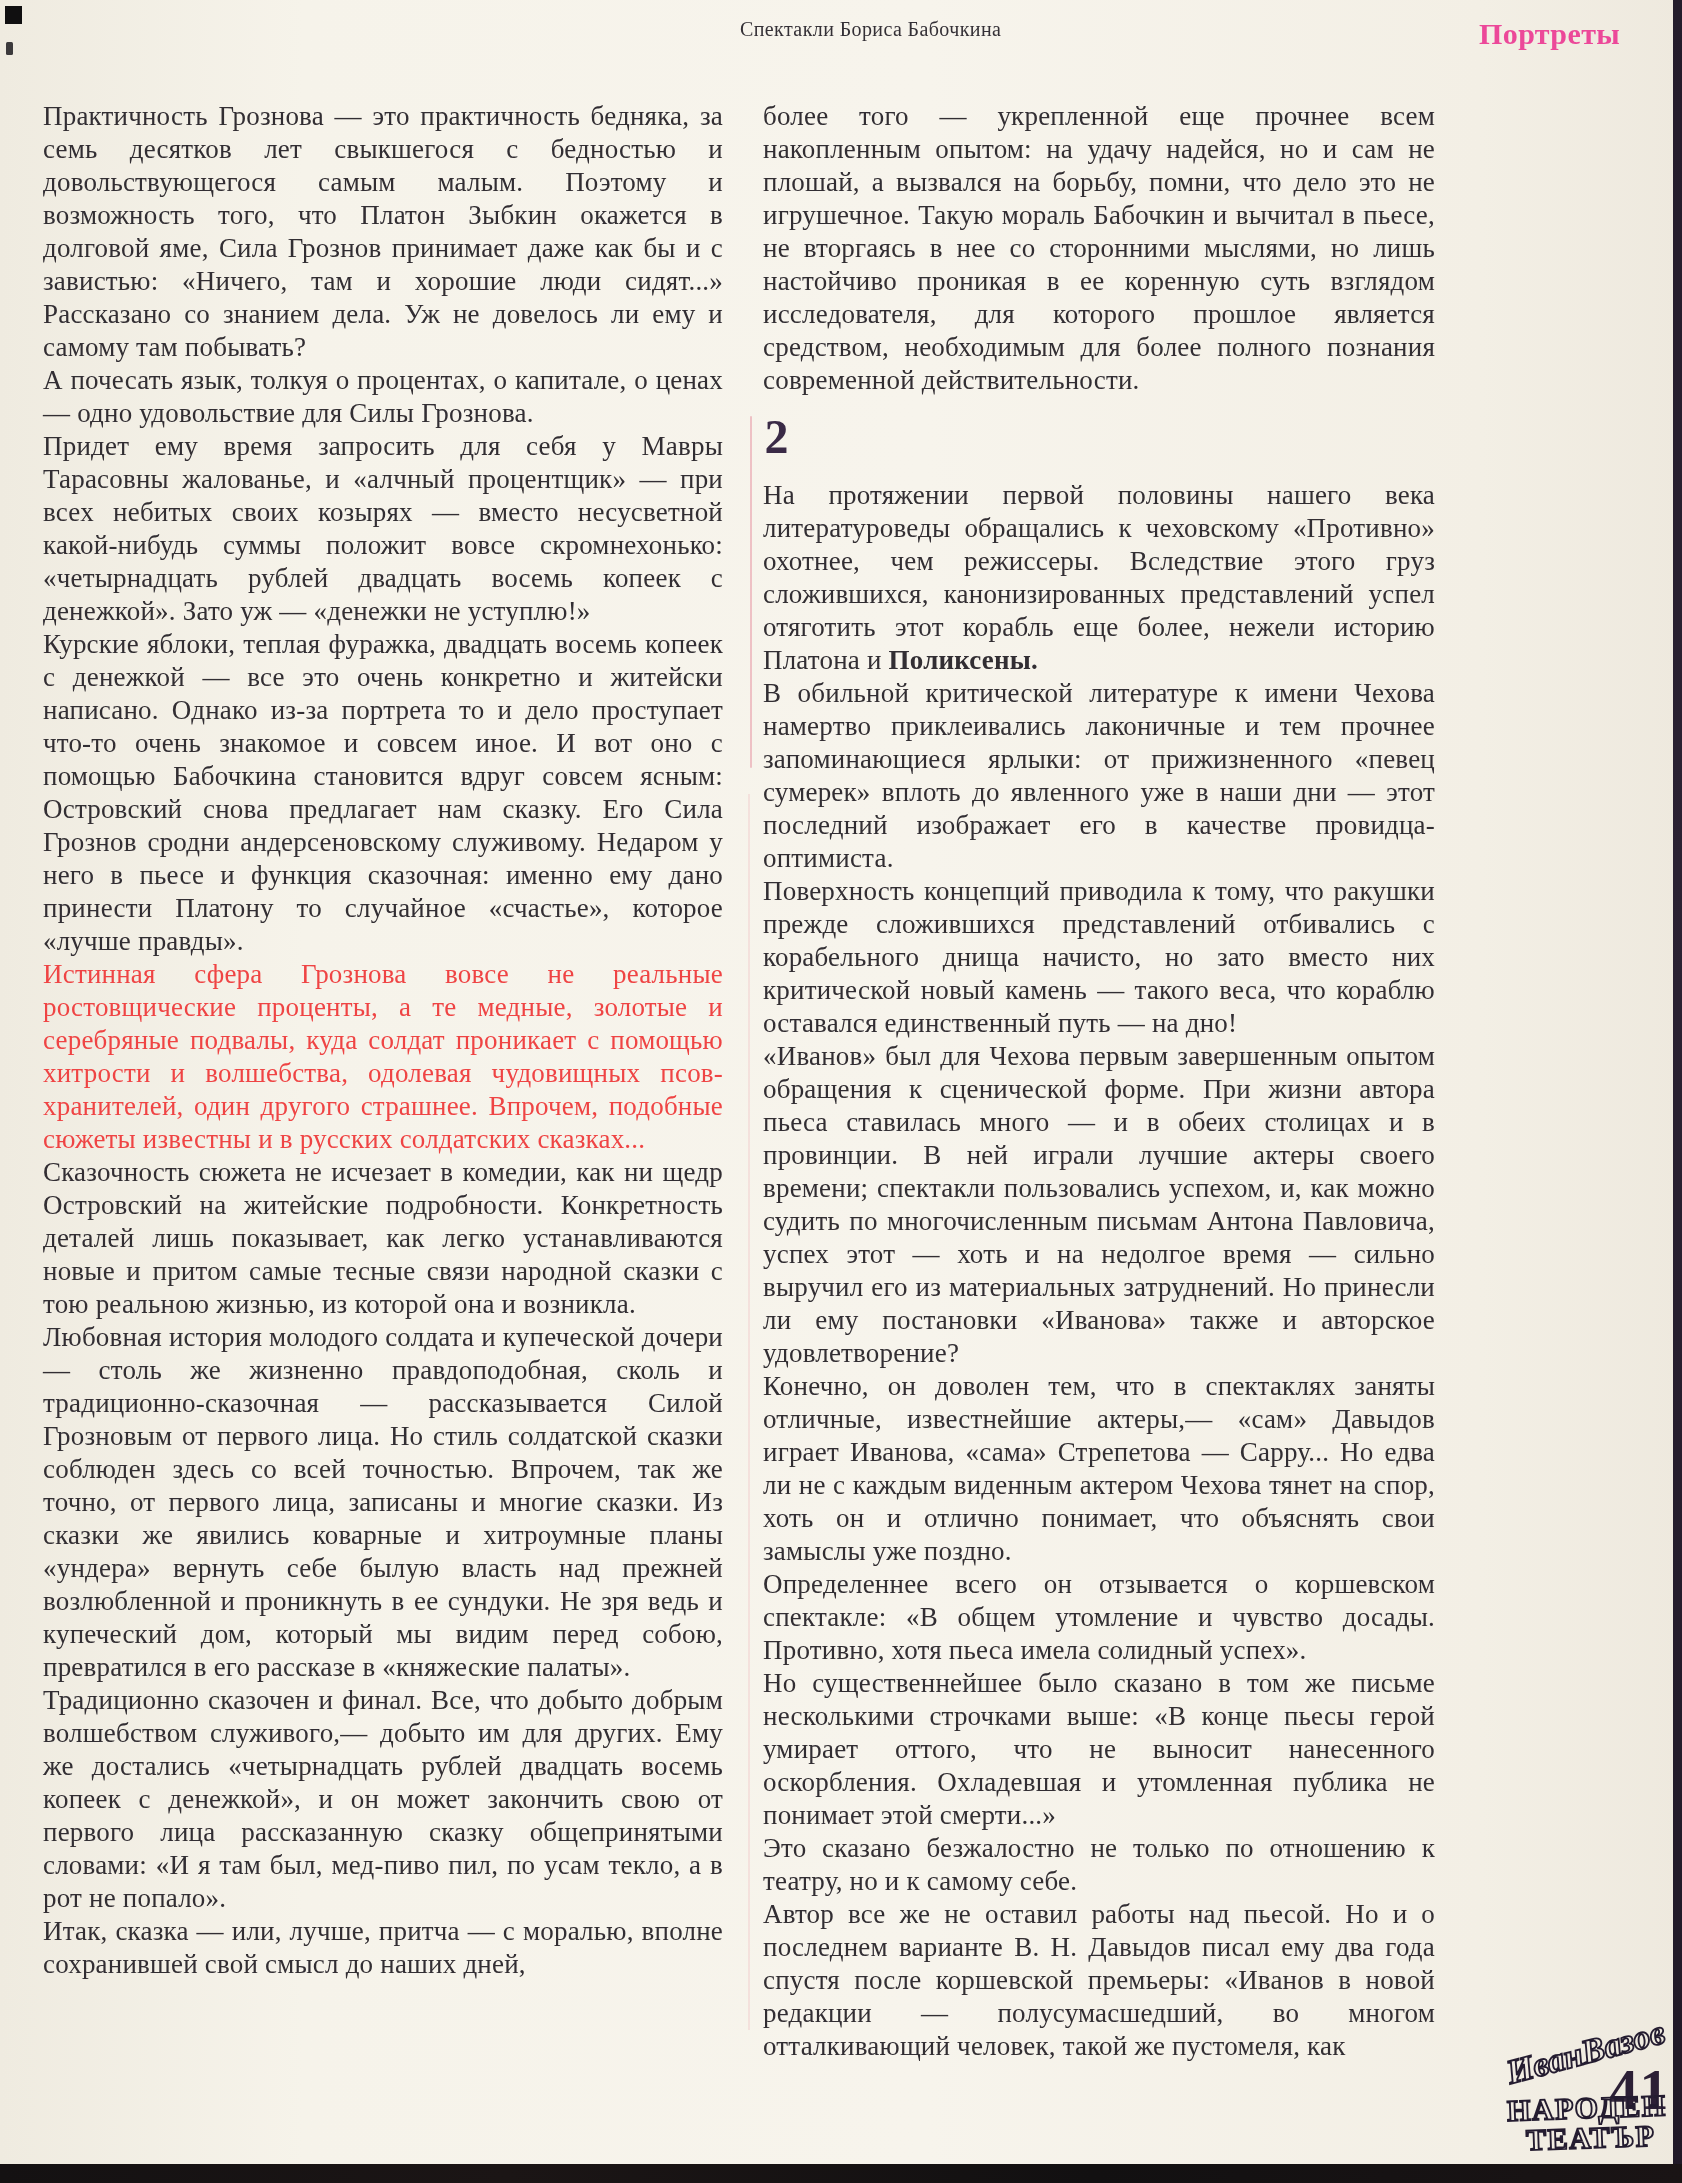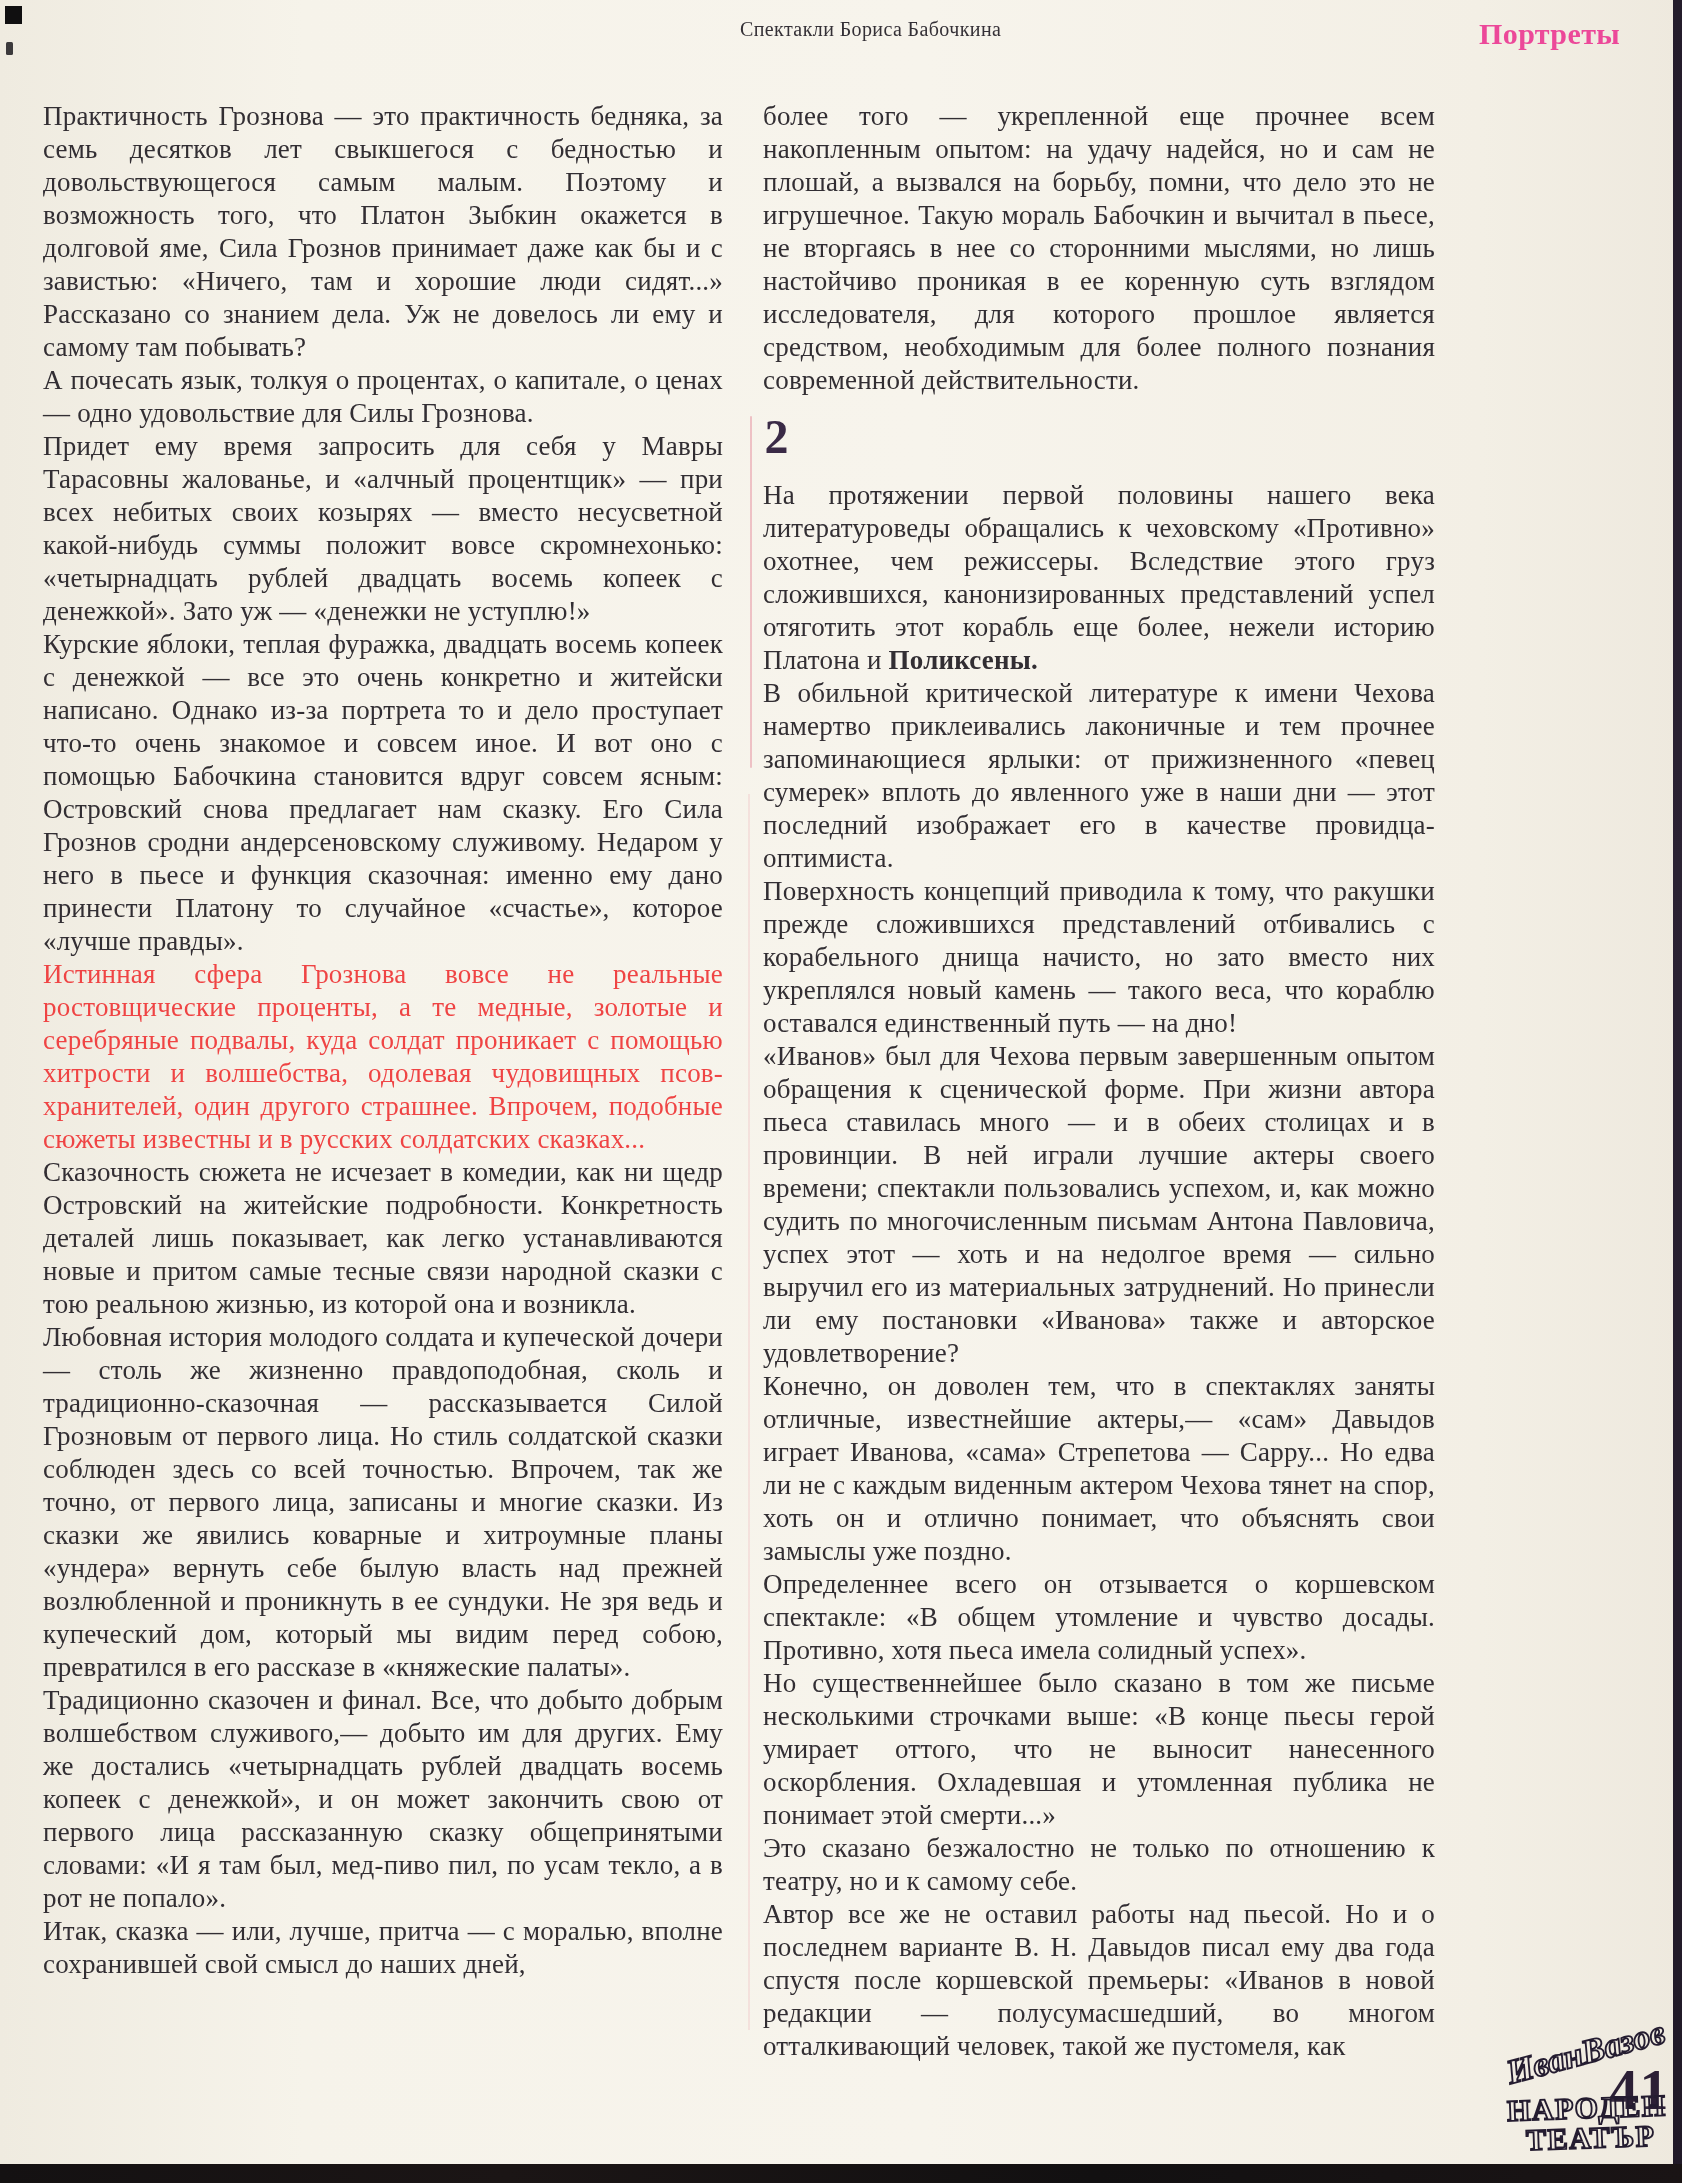--- a/index.html
+++ b/index.html
@@ -105,21 +105,21 @@
     <p>Итак,  сказка — или,  лучше,  притча — с моралью, вполне  сохранившей  свой  смысл  до  наших  дней,</p>
   </div>
 
   <div class="col col-right">
     <p>более того — укрепленной еще прочнее всем накопленным опытом: на удачу надейся, но и сам не плошай, а вызвался на борьбу, помни, что дело это не игрушечное. Такую мораль Бабочкин и вычитал в пьесе, не вторгаясь в нее со сторонними мыслями, но лишь настойчиво проникая в ее коренную суть взглядом исследователя, для которого прошлое является средством, необходимым для более полного познания современной действительности.</p>
     <div class="section-number">2</div>
     <p>
       <span>На протяжении первой половины нашего века литературоведы  обращались к чеховскому  «Противно» охотнее, чем режиссеры. Вследствие этого груз сложившихся, канонизированных представлений  успел отяготить этот корабль еще более, нежели историю Платона  и  </span><b>Поликсены.</b>
     </p>
     <p>В обильной критической литературе к имени Чехова намертво приклеивались лаконичные и тем прочнее запоминающиеся ярлыки: от прижизненного «певец сумерек» вплоть до явленного  уже в наши дни — этот последний изображает его в качестве провидца-оптимиста.</p>
-    <p>Поверхность концепций приводила к тому, что ракушки прежде сложившихся представлений отбивались с корабельного днища начисто, но зато вместо них укреплялся новый камень — такого  веса, что кораблю оставался единственный путь — на дно!</p>
+    <p>Поверхность концепций приводила к тому, что ракушки прежде сложившихся представлений отбивались с корабельного днища начисто, но зато вместо них критической новый камень — такого  веса, что кораблю оставался единственный путь — на дно!</p>
     <p>«Иванов» был для Чехова первым завершенным опытом обращения к сценической форме.  При жизни автора пьеса ставилась много — и в обеих столицах и в провинции. В ней играли лучшие актеры своего времени; спектакли пользовались успехом, и, как можно судить по многочисленным письмам Антона Павловича, успех этот — хоть и на недолгое время — сильно выручил его из материальных затруднений. Но принесли ли ему постановки «Иванова» также и авторское удовлетворение?</p>
     <p>Конечно, он доволен тем, что в спектаклях заняты отличные, известнейшие актеры,— «сам» Давыдов играет Иванова, «сама» Стрепетова — Сарру... Но едва ли не с каждым виденным актером Чехова тянет на спор, хоть он и отлично понимает, что объяснять свои замыслы уже поздно.</p>
     <p>Определеннее всего он отзывается о коршевском спектакле: «В общем утомление и чувство досады. Противно, хотя пьеса имела солидный успех».</p>
     <p>Но существеннейшее было сказано в том же письме несколькими строчками выше: «В конце пьесы герой умирает оттого, что не выносит нанесенного оскорбления. Охладевшая и утомленная публика не понимает этой смерти...»</p>
     <p>Это сказано безжалостно не только по отношению к театру, но и к самому себе.</p>
     <p>Автор все же не оставил работы над пьесой. Но и о последнем варианте В. Н. Давыдов писал ему два года спустя после коршевской премьеры: «Иванов в новой редакции — полусумасшедший, во многом отталкивающий человек, такой же пустомеля, как</p>
   </div>
 
   <div class="page-number">41</div>
 

